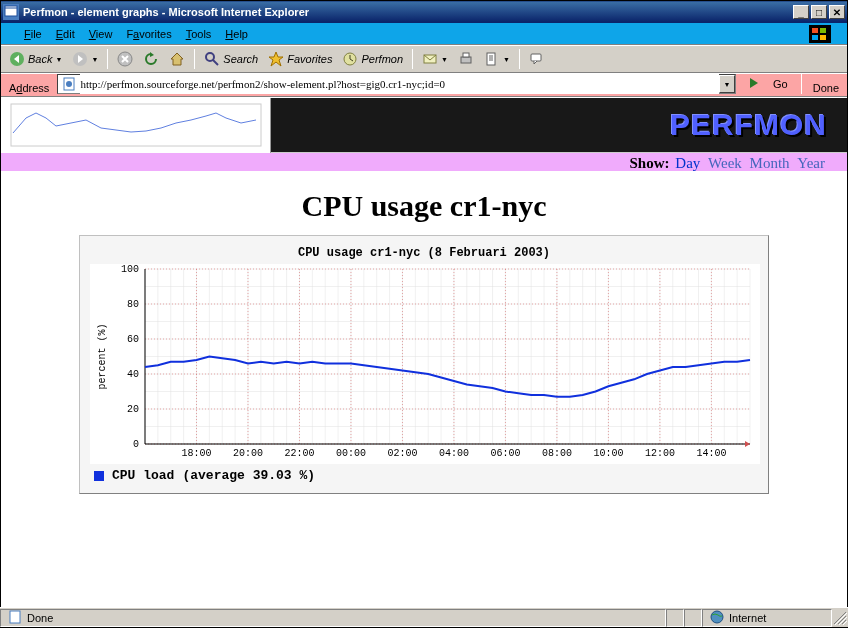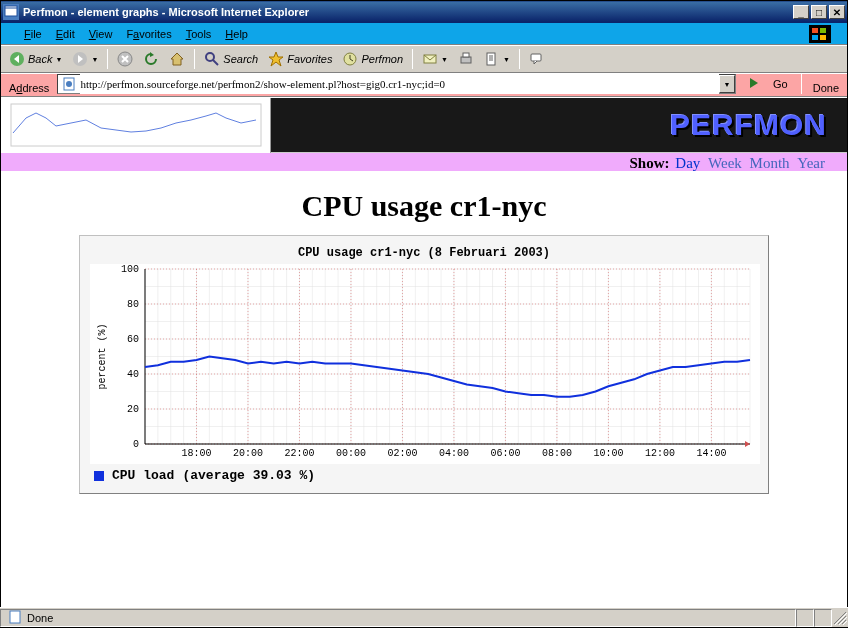--- a/index.html
+++ b/index.html
@@ -339,19 +339,26 @@
 
 <div class="statusbar">
   <div class="status-panel main">
     <span class="ico"><svg class="svgico" viewBox="0 0 16 16">
           <rect x="3" y="2" width="10" height="12" fill="#fff" stroke="#4a7ec0"></rect>
         </svg></span>
     <span>Done</span>
   </div>
   <div class="status-panel small"></div>
   <div class="status-panel small"></div>
+  <div class="status-panel zone">
+    <span class="ico"><svg class="svgico" viewBox="0 0 16 16">
+          <circle cx="8" cy="8" r="6" fill="#5090c0" stroke="#205080"></circle>
+          <path d="M3 6 Q6 4 9 6 Q11 8 13 7" stroke="#30a030" fill="none"></path>
+        </svg></span>
+    <span>Internet</span>
+  </div>
   <div class="grip" style="position:relative;">
     <svg width="16" height="16">
         <path d="M14 2 L2 14 M14 6 L6 14 M14 10 L10 14" stroke="#808080"></path>
         <path d="M15 3 L3 15 M15 7 L7 15 M15 11 L11 15" stroke="#fff"></path>
       </svg>
   </div>
 </div>
 
 </body></html>

